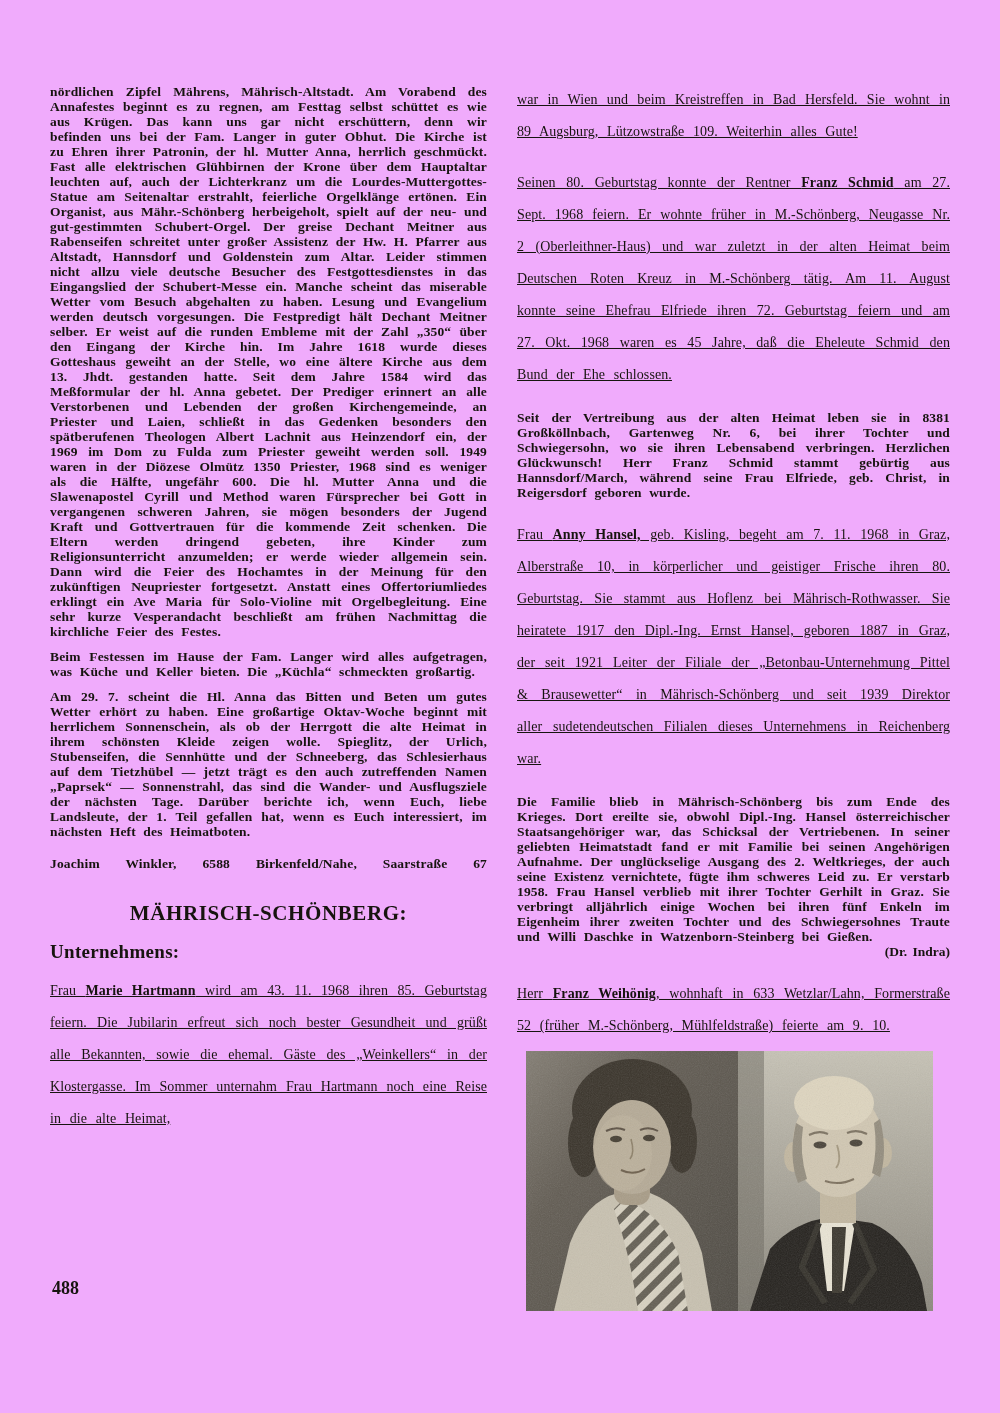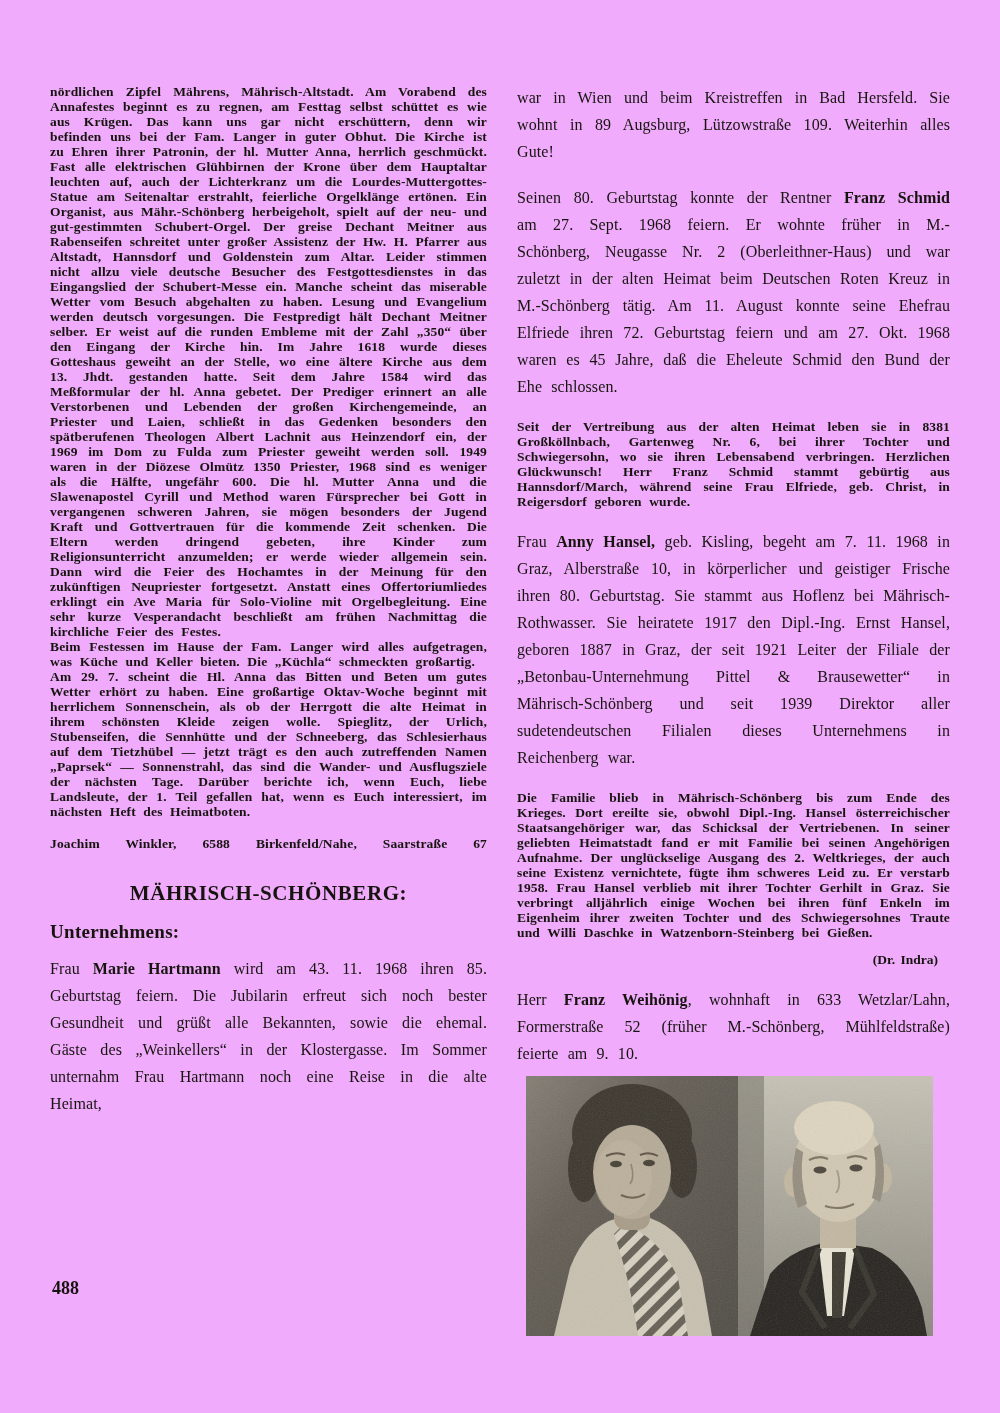--- a/index.html
+++ b/index.html
@@ -18,40 +18,40 @@
   }
   .col{display:block;}
   .col-left{width:437px;}
   .col-right{width:433px;}
   p{margin:0;text-align:justify;}
   .small{
     font-size:13.5px;line-height:15px;font-weight:700;
     word-spacing:4px;letter-spacing:0.15px;
   }
   .large{
-    font-size:16px;line-height:27px;font-weight:400;
-    word-spacing:5px;letter-spacing:0.1px;
+    font-size:14px;line-height:32px;font-weight:400;
+    word-spacing:5px;letter-spacing:0.1px;text-decoration:underline;
   }
-  .mt-sm{}
+  .mt-sm{margin-top:10px;}
   .mt-xs{margin-top:19px;}
   .byline{
     margin-top:17px;text-align:justify;text-align-last:justify;
   }
   h2.section{
     font-size:21px;line-height:24px;font-weight:700;
     margin:30px 0 0 0;letter-spacing:0.6px;text-align:center;
   }
   h3.subsection{
     font-size:19px;line-height:22px;font-weight:700;
     margin:16px 0 0 0;letter-spacing:0.3px;
   }
   .p-hartmann{margin-top:12px;}
   .signature{
     text-align:right;font-size:13.5px;line-height:15px;font-weight:700;
-    word-spacing:2px;margin:12px;
+    word-spacing:2px;margin:0;
   }
   .pagenum{
     position:absolute;left:52px;top:1278px;
     font-size:18px;font-weight:700;
   }
   .photo{
     margin:9px 0 0 9px;
     width:407px;height:260px;
     line-height:0;
   }

